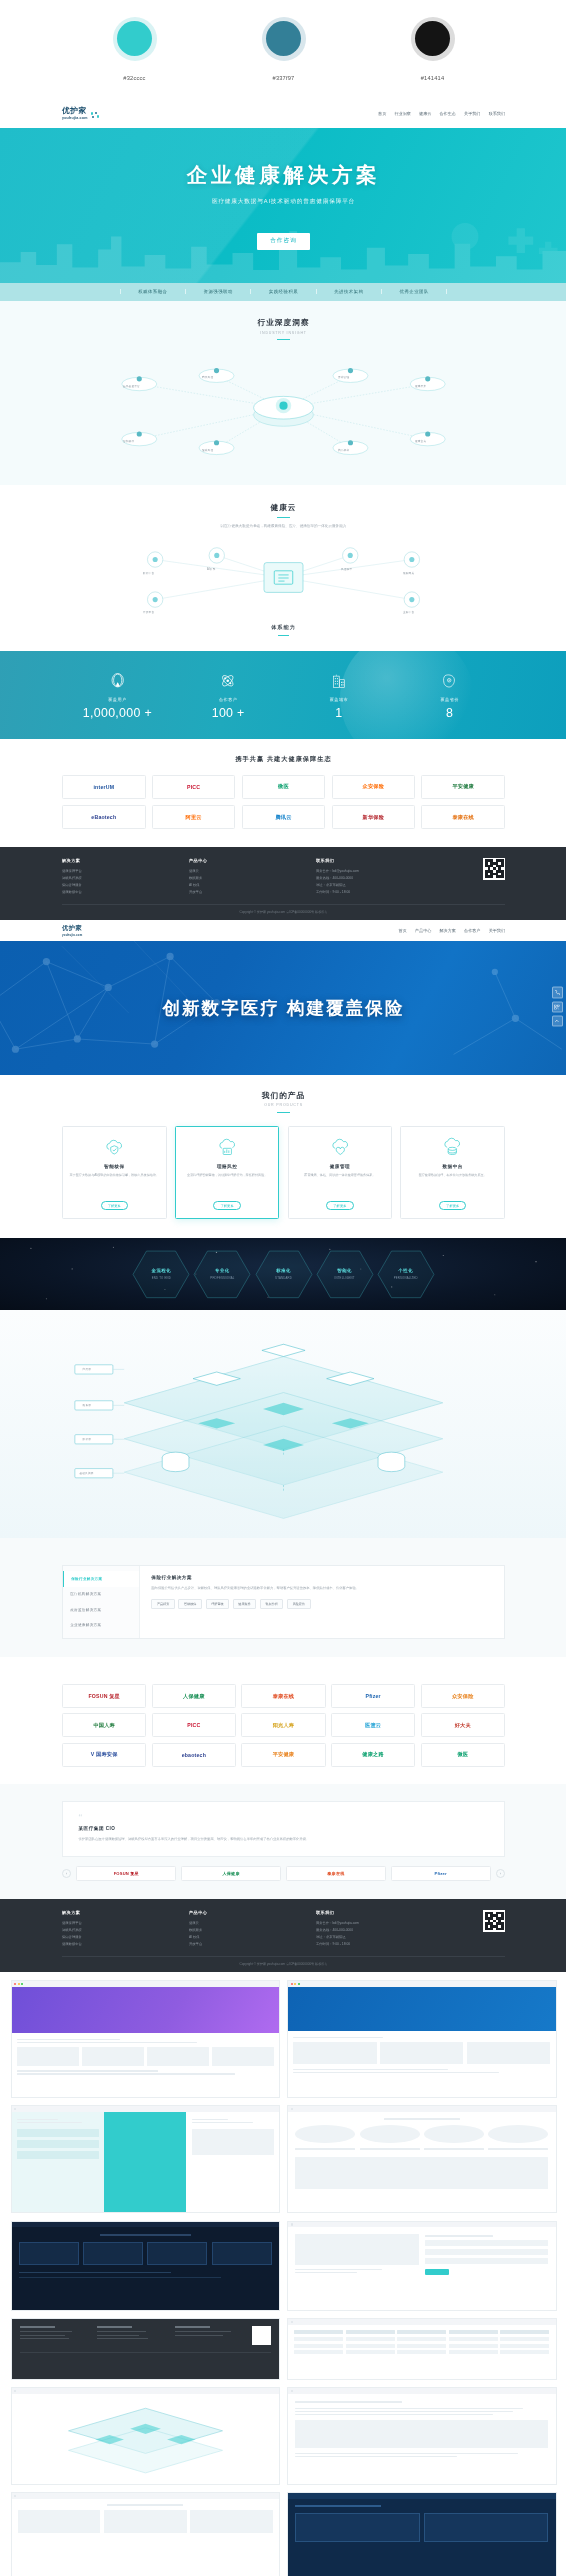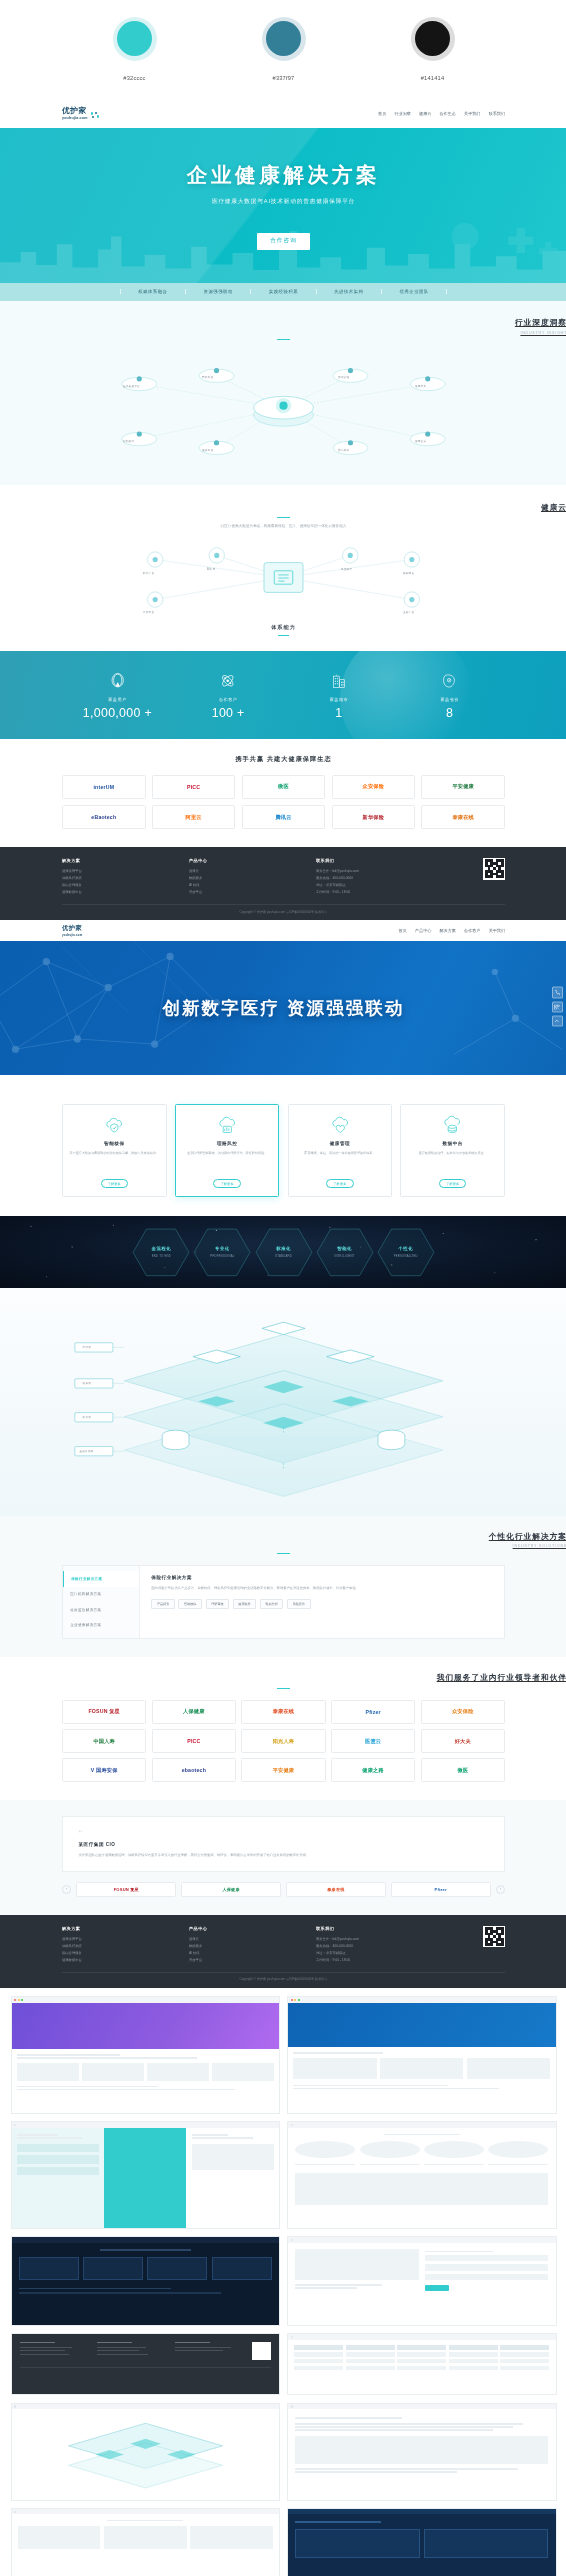--- a/index.html
+++ b/index.html
@@ -23,21 +23,21 @@
     width: 44px; height: 44px; border-radius: 50%;
     margin: 0 auto 14.4px; display: flex; align-items: center;
     justify-content: center;
   }
   .swatch .dot { width: 35px; height: 35px; border-radius: 50%; }
   .swatch .hex { font-size: 5.7px; color: #555; letter-spacing: 0.2px; }
 
   
   .sec { position: relative; overflow: hidden; }
   .wrap { width: 443px; margin: 0 auto; position: relative; }
-  .sec-title { text-align: right; text-decoration: underline; }
+  .sec-title { text-align: center; }
   .sec-title h2 { font-size: 7.7px; font-weight: 700; color: #2d3640; letter-spacing: 1px; }
   .sec-title .en { font-size: 3.6px; color: #aab2ba; letter-spacing: 0.8px; margin-top: 2.6px; text-transform: uppercase; }
   .sec-title .bar { width: 13.4px; height: 1px; background: #32cccc; margin: 4.6px auto 0; }
 
   
   .topbar { height: 30px; background: #fff; display: flex; align-items: center; }
   .topbar .inner { width: 443px; margin: 0 auto; display: flex; align-items: center; justify-content: space-between; }
   .logo { display: flex; align-items: flex-end; gap: 2.1px; }
   .logo .cn { font-size: 7.7px; font-weight: 700; color: #1d4f6e; letter-spacing: 0.5px; }
   .logo .en { font-size: 3.6px; font-weight: 700; color: #1d4f6e; letter-spacing: 0.2px; }
@@ -602,21 +602,21 @@
           <circle cx="420" cy="120" r="7"></circle>
         <circle cx="300" cy="200" r="7"></circle>
           <circle cx="1000" cy="150" r="7"></circle>
           <circle cx="960" cy="60" r="6"></circle>
       </g>
       <g stroke="#ffffff" stroke-width="1" opacity=".35">
         <path d="M120 10 L250 140"></path>
           <path d="M260 0 L400 150"></path>
       </g>
     </svg>
-    <h1>创新数字医疗  资源强强联动</h1>
+    <h1>创新数字医疗  构建覆盖保险</h1>
     <div class="sidedock">
       <div class="d">
         <svg width="5.7" height="5.7" viewBox="0 0 11 11" fill="none" stroke="#fff" stroke-width="1.1">
             <path d="M2 2 h2.5 l1 2.5 -1.3 1 a7 7 0 0 0 3.3 3.3 l1-1.3 2.5 1 V11 a0 0 0 0 1 0 0"></path>
           </svg>
       </div>
       <div class="d">
         <svg width="5.7" height="5.7" viewBox="0 0 11 11" fill="none" stroke="#fff" stroke-width="1">
             <rect x="1" y="1" width="3.5" height="3.5"></rect>
             <rect x="6.5" y="1" width="3.5" height="3.5"></rect>
@@ -626,20 +626,25 @@
       </div>
       <div class="d">
         <svg width="5.7" height="5.7" viewBox="0 0 11 11" fill="none" stroke="#fff" stroke-width="1.3">
             <path d="M2.5 6.5 L5.5 3.5 L8.5 6.5"></path>
           </svg>
       </div>
     </div>
   </section>
 
   <section class="prods">
+    <div class="sec-title">
+      <h2>我们的产品</h2>
+      <div class="en">OUR PRODUCTS</div>
+      <div class="bar"></div>
+    </div>
     <div class="prodgrid">
 
       <div class="prodcard">
         <div class="pic">
           <svg width="20.6" height="20.6" viewBox="0 0 40 40" fill="none" stroke="#32cccc" stroke-width="1.3">
             <path d="M10 24 a6 6 0 0 1 1-11.8 A8 8 0 0 1 26 11 a6 6 0 0 1 4 11.6"></path>
             <path d="M20 17 l7 3 v5 c0 4 -3 6.5 -7 8 c-4 -1.5 -7 -4 -7 -8 v-5 z"></path>
             <path d="M17 25 l2.2 2.2 L24 22.6"></path>
           </svg>
         </div>
@@ -808,25 +813,20 @@
           <span class="mini-title" style="position:absolute;left:20.6px;top:31px">应用层</span>
           <span class="mini-title" style="position:absolute;left:20.6px;top:67px">服务层</span>
           <span class="mini-title" style="position:absolute;left:20.6px;top:101px">数据层</span>
           <span class="mini-title" style="position:absolute;left:17.5px;top:135px">基础设施层</span>
         </div>
       </div>
     </div>
   </section>
 
   <section class="soln">
-    <div class="sec-title">
-      <h2>个性化行业解决方案</h2>
-      <div class="en">INDUSTRY SOLUTIONS</div>
-      <div class="bar"></div>
-    </div>
     <div class="solnbox">
       <div class="solntabs">
         <div class="solntab on">保险行业解决方案</div>
         <div class="solntab">医疗机构解决方案</div>
         <div class="solntab">政府监管解决方案</div>
         <div class="solntab">企业健康解决方案</div>
       </div>
       <div class="solnbody">
         <h4>保险行业解决方案</h4>
         <p>面向保险公司提供从产品设计、智能核保、理赔风控到健康管理的全链路数字化能力，帮助客户提升运营效率、降低赔付成本、优化客户体验。</p>
@@ -836,24 +836,20 @@
           <span class="chip">理赔审核</span>
           <span class="chip">健康服务</span>
           <span class="chip">数据分析</span>
           <span class="chip">风险定价</span>
         </div>
       </div>
     </div>
   </section>
 
   <section class="clients">
-    <div class="sec-title">
-      <h2>我们服务了业内行业领导者和伙伴</h2>
-      <div class="bar"></div>
-    </div>
     <div class="clientgrid">
       <div class="logobox" style="color:#b8232c">FOSUN 复星</div>
       <div class="logobox" style="color:#0f8a4e">人保健康</div>
       <div class="logobox" style="color:#e04a1f">泰康在线</div>
       <div class="logobox" style="color:#1b63b0">Pfizer</div>
       <div class="logobox" style="color:#e8801a">众安保险</div>
       <div class="logobox" style="color:#1d7a3b">中国人寿</div>
       <div class="logobox" style="color:#c8102e">PICC</div>
       <div class="logobox" style="color:#d4a017">阳光人寿</div>
       <div class="logobox" style="color:#1a9fd4">医渡云</div>

